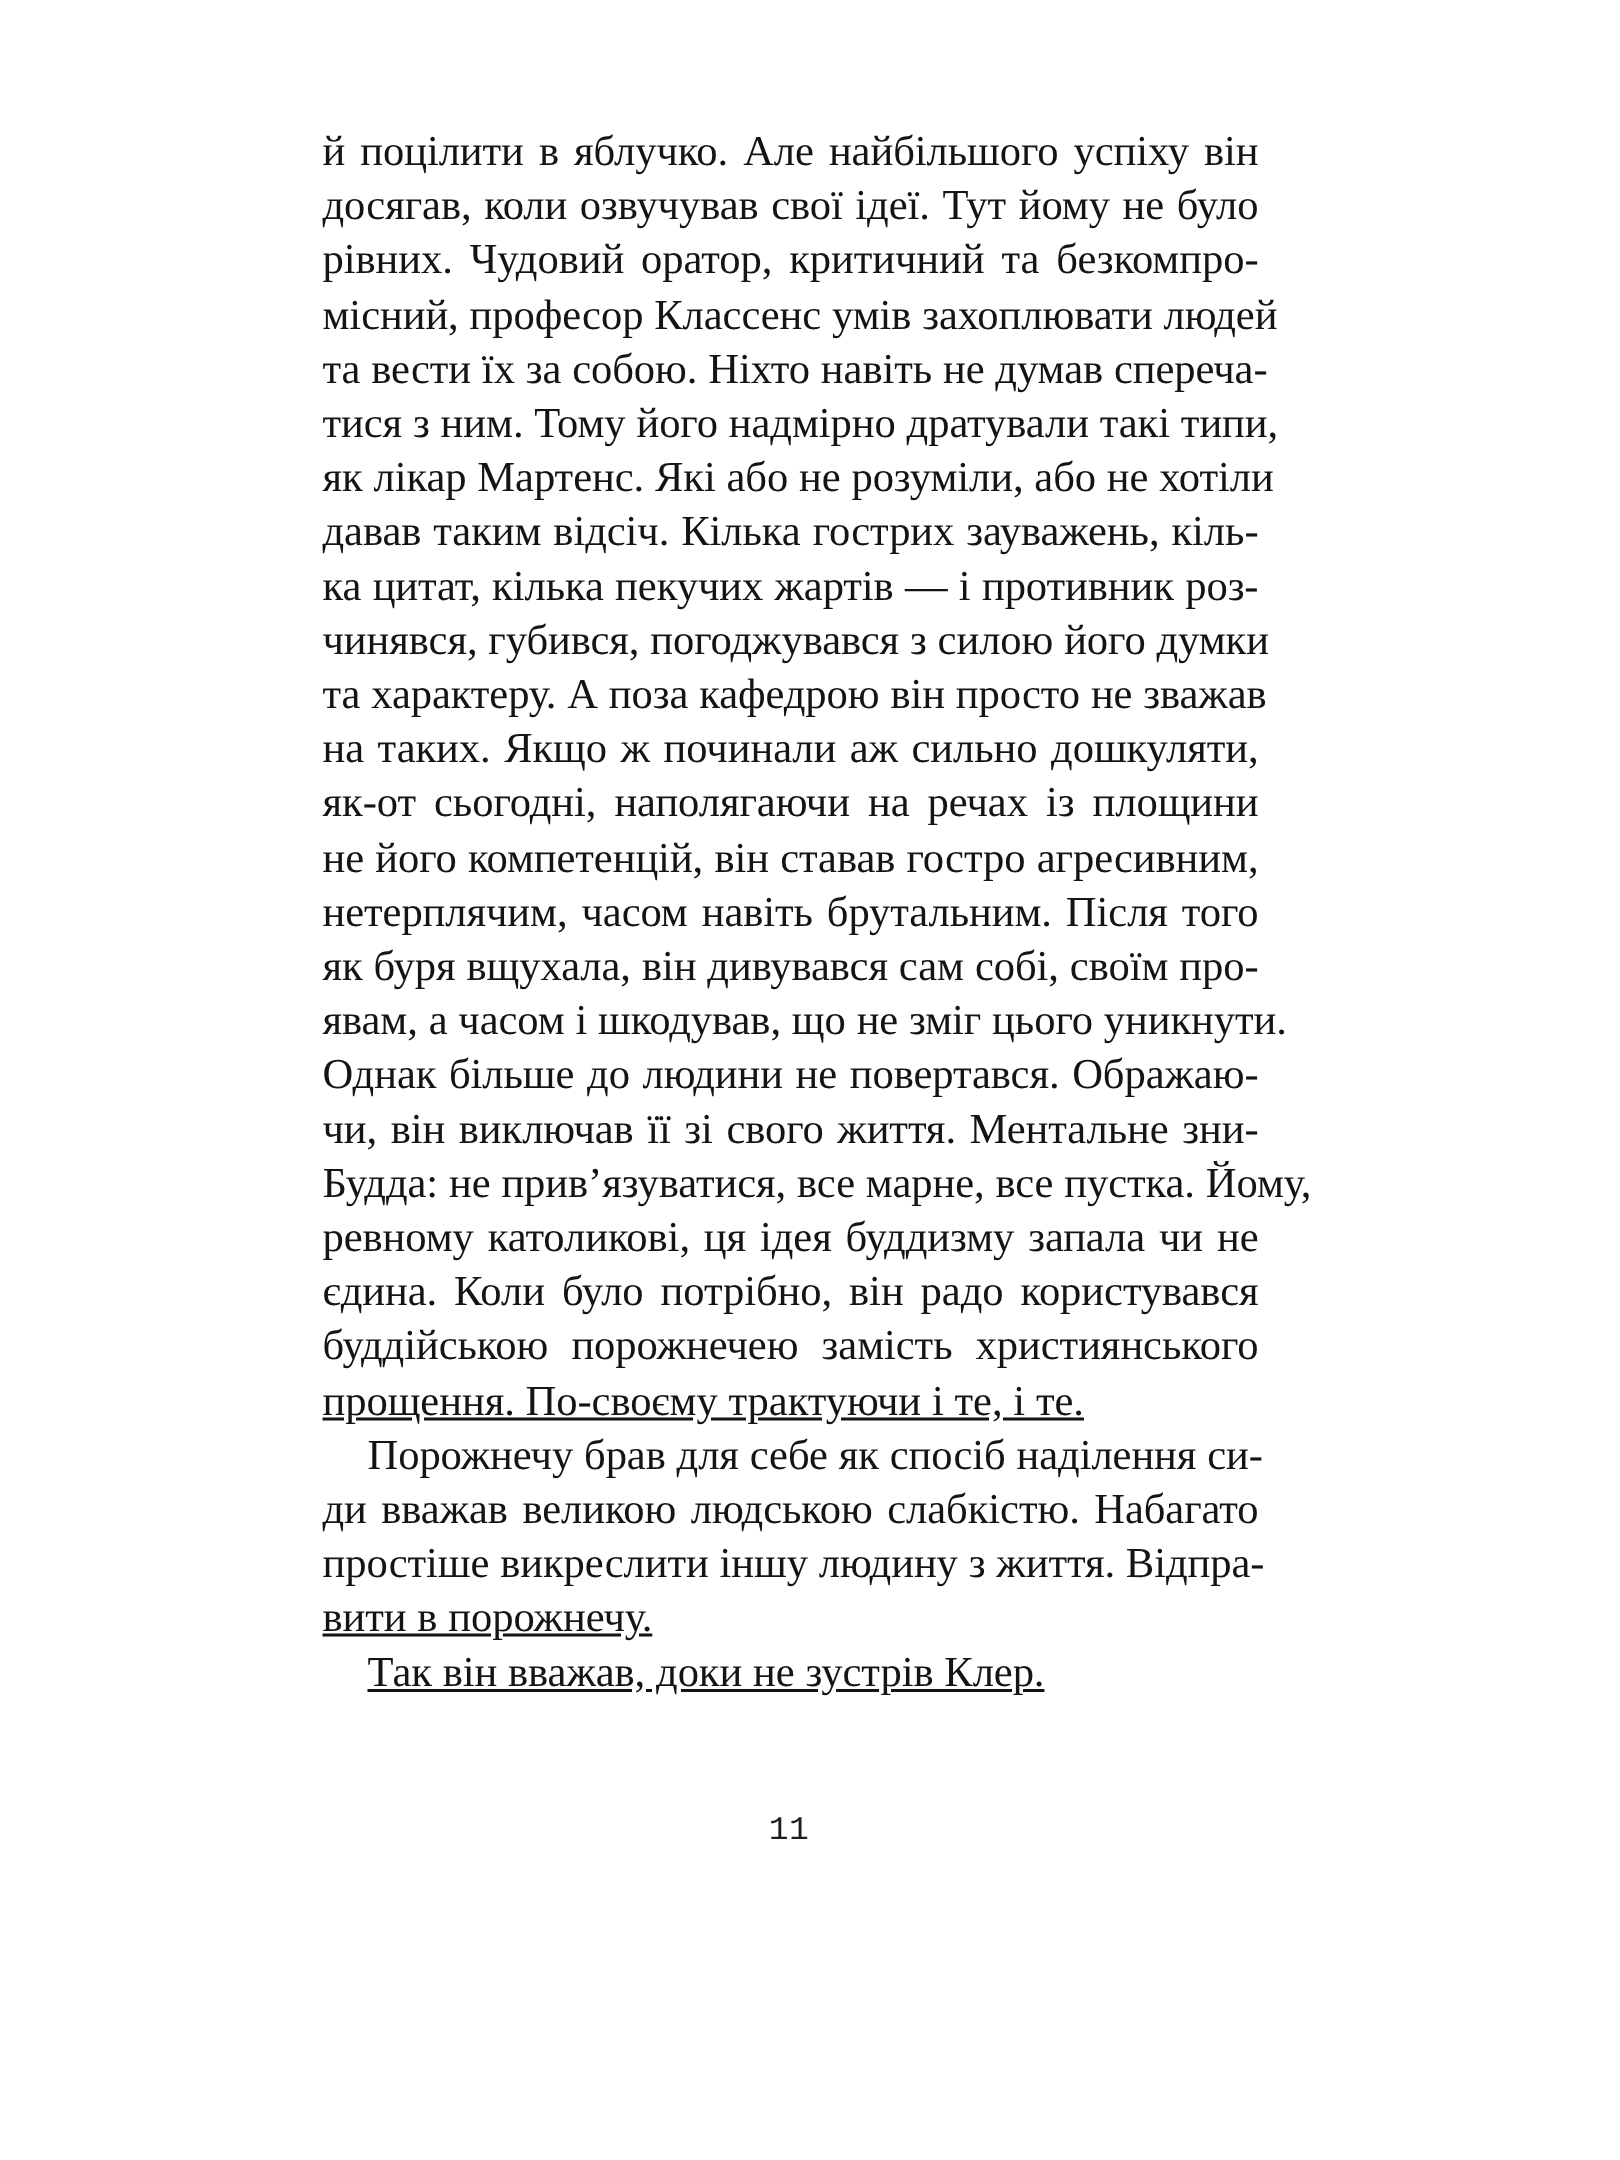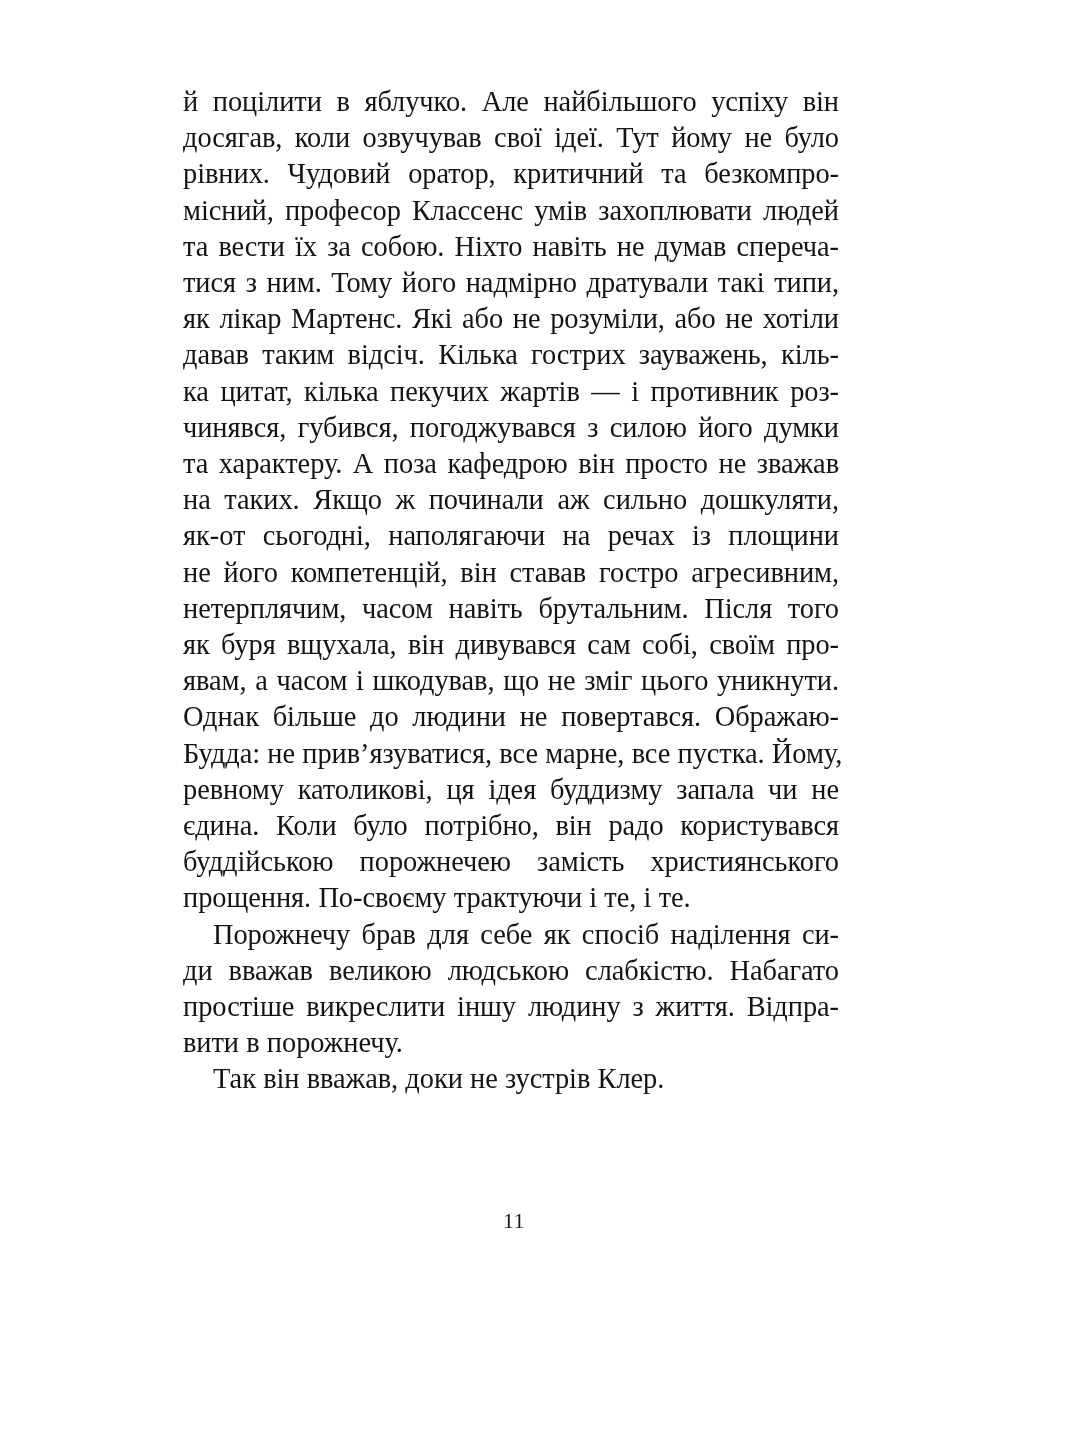--- a/index.html
+++ b/index.html
@@ -51,35 +51,37 @@
   .para.indented {
     text-indent: 30px;
   }
 
   
   .para .ln {
     display: block;
     text-align: justify;
     text-align-last: justify;
     white-space: pre;
+    margin-left: 32px;
   }
   .para .ln.last {
     text-align-last: left;
+    text-decoration: underline;
   }
   .para .ln.first-indent {
     text-indent: 30px;
   }
 
   .folio {
     position: absolute;
-    left: 4px;
+    left: 16px;
     top: 1207px;
     width: 1020px;
     text-align: center;
-    font-family: Liberation Serif, serif;
+    font-family: Liberation Mono, monospace;
     font-size: 22px;
     line-height: 28px;
     color: #1d1d1d;
     letter-spacing: 0.3px;
   }
 </style>
 </head>
 <body style="background: rgb(255, 255, 255); color: rgb(20, 20, 20);">
 
 <div class="page">
@@ -97,20 +99,21 @@
         <span class="ln">ка цитат, кілька пекучих жартів — і противник роз-</span>
         <span class="ln">чинявся, губився, погоджувався з силою його думки</span>
         <span class="ln">та характеру. А поза кафедрою він просто не зважав</span>
         <span class="ln">на таких. Якщо ж починали аж сильно дошкуляти,</span>
         <span class="ln">як-от сьогодні, наполягаючи на речах із площини</span>
         <span class="ln">не його компетенцій, він ставав гостро агресивним,</span>
         <span class="ln">нетерплячим, часом навіть брутальним. Після того</span>
         <span class="ln">як буря вщухала, він дивувався сам собі, своїм про-</span>
         <span class="ln">явам, а часом і шкодував, що не зміг цього уникнути.</span>
         <span class="ln">Однак більше до людини не повертався. Ображаю-</span>
+        <span class="ln">чи, він виключав її зі свого життя. Ментальне зни-</span>
         <span class="ln">Будда: не прив’язуватися, все марне, все пустка. Йому,</span>
         <span class="ln">ревному католикові, ця ідея буддизму запала чи не</span>
         <span class="ln">єдина. Коли було потрібно, він радо користувався</span>
         <span class="ln">буддійською порожнечею замість християнського</span>
         <span class="ln last">прощення. По-своєму трактуючи і те, і те.</span>
       </p>
       <p class="para indented" style="text-indent: 0px;">
         <span class="ln first-indent">Порожнечу брав для себе як спосіб наділення си-</span>
         <span class="ln">ди вважав великою людською слабкістю. Набагато</span>
         <span class="ln">простіше викреслити іншу людину з життя. Відпра-</span>

